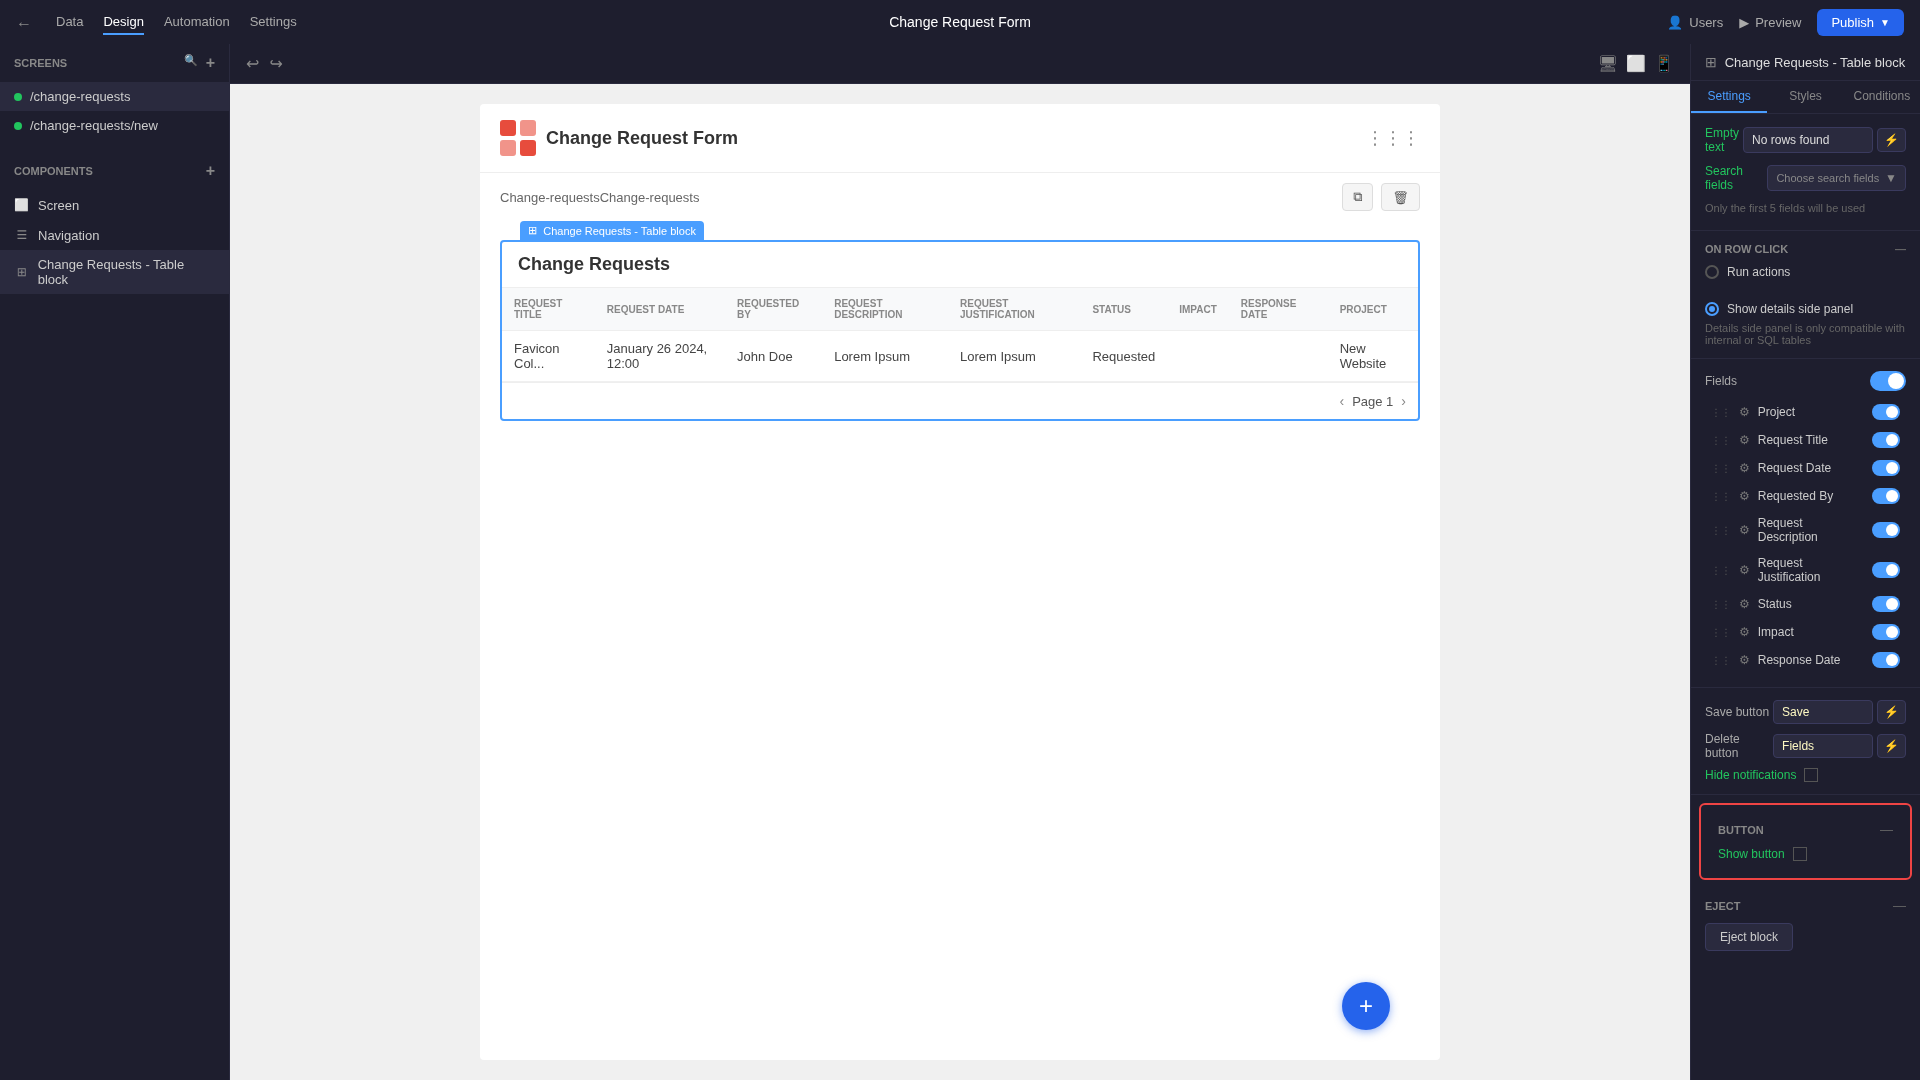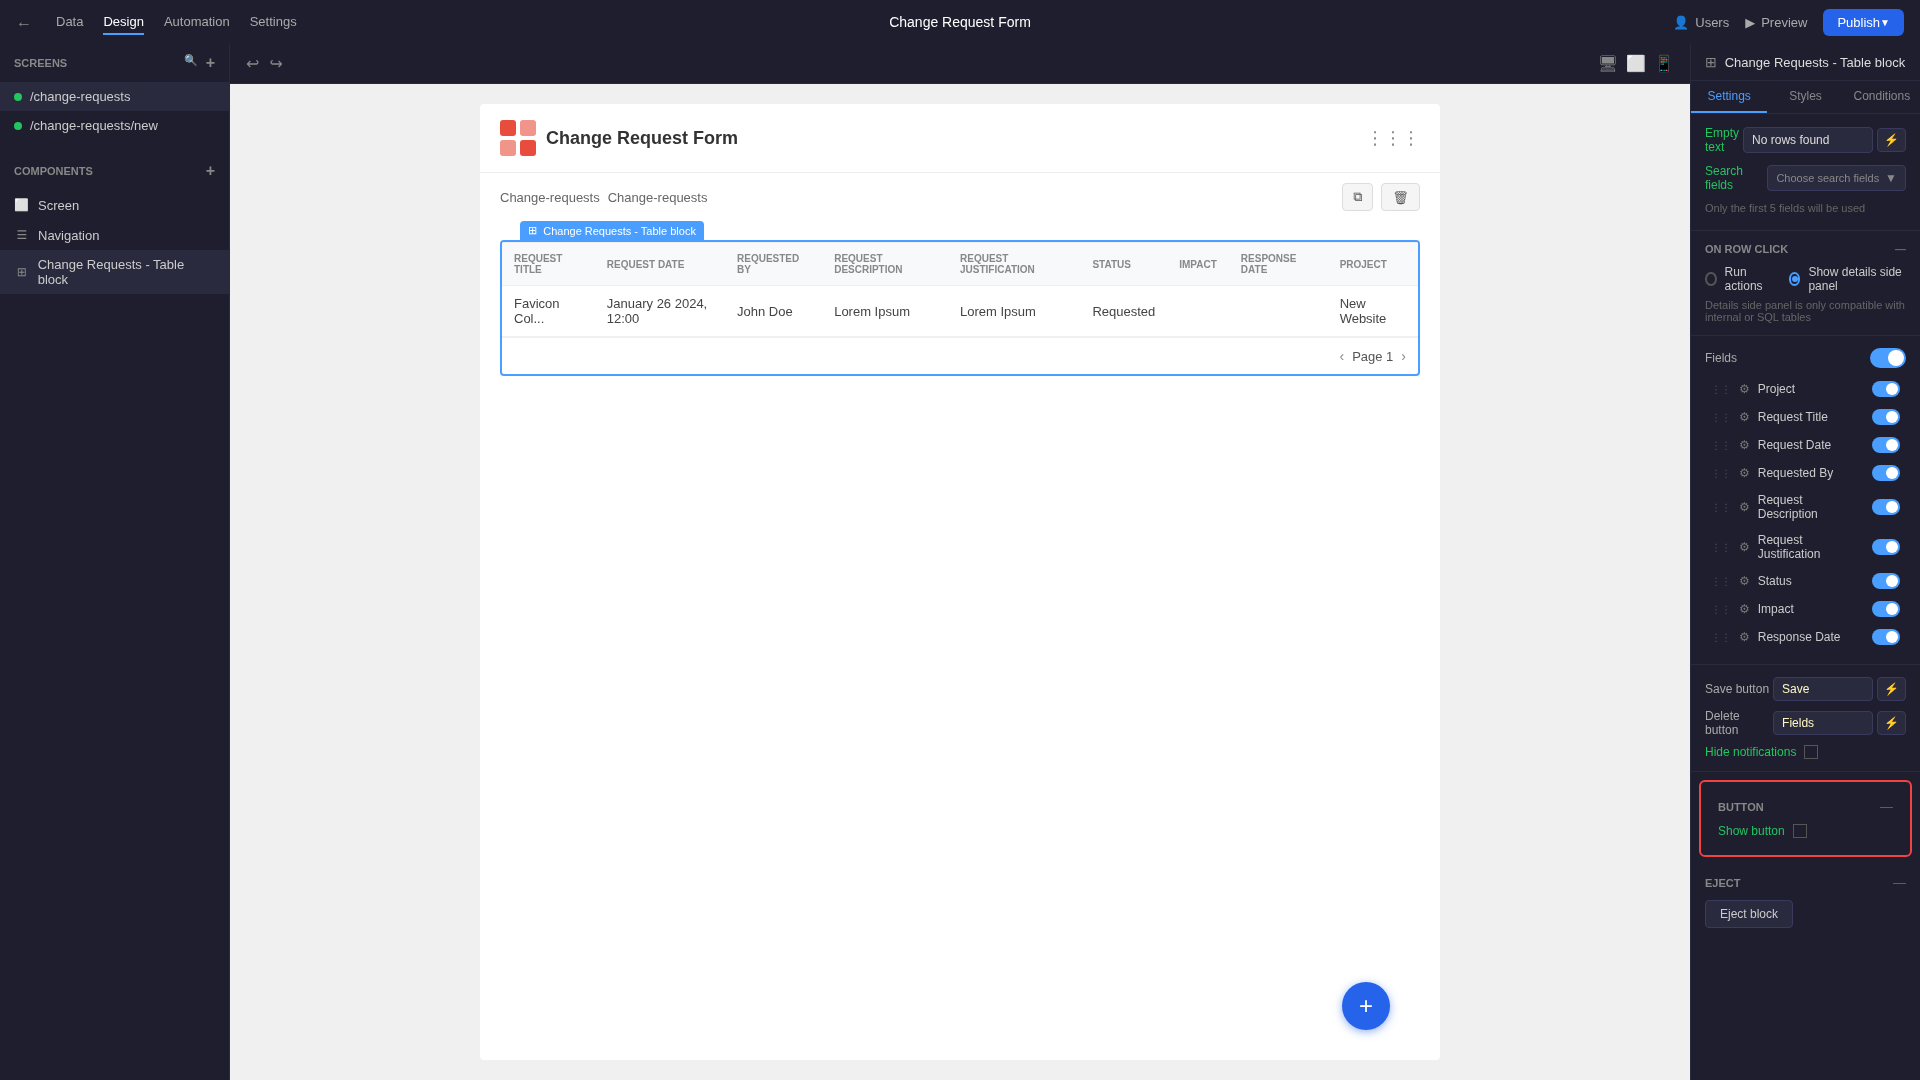--- a/index.html
+++ b/index.html
@@ -11,21 +11,21 @@
       height: 44px; padding: 0 16px; gap: 24px; position: relative;
     }
     .top-nav .back-btn { color: #888; cursor: pointer; font-size: 16px; }
     .top-nav .nav-tabs { display: flex; gap: 20px; }
     .top-nav .nav-tab { color: #aaa; cursor: pointer; font-size: 13px; padding: 4px 0; }
     .top-nav .nav-tab.active { color: #fff; border-bottom: 2px solid #4a9eff; }
     .top-nav .page-title { position: absolute; left: 50%; transform: translateX(-50%); color: #fff; font-size: 14px; font-weight: 500; }
     .top-nav .right-actions { margin-left: auto; display: flex; align-items: center; gap: 16px; }
     .top-nav .right-actions .action-item { display: flex; align-items: center; gap: 6px; color: #aaa; cursor: pointer; font-size: 13px; }
     .publish-btn {
-      display: flex; align-items: center; background: #2563eb; color: #fff;
+      display: flex; align-items: center; gap: 6px; background: #2563eb; color: #fff;
       border: none; border-radius: 6px; padding: 6px 14px; cursor: pointer; font-size: 13px;
     }
     .publish-btn .dropdown-arrow { font-size: 10px; }
 
     
     .main-layout { display: flex; height: calc(1080px - 44px); }
 
     
     .left-sidebar { width: 230px; background: #1e1e2e; border-right: 1px solid #2a2a3e; display: flex; flex-direction: column; }
     .sidebar-section-header {
@@ -55,21 +55,21 @@
     .canvas-content { flex: 1; overflow: auto; padding: 20px; display: flex; justify-content: center; }
     .page-frame { background: #fff; width: 960px; min-height: 700px; border-radius: 4px; position: relative; }
 
     
     .page-header { display: flex; align-items: center; justify-content: space-between; padding: 16px 20px; border-bottom: 1px solid #eee; }
     .page-logo { display: flex; align-items: center; gap: 10px; }
     .logo-icon { width: 36px; height: 36px; }
     .page-title-text { font-size: 18px; font-weight: 600; color: #333; }
 
     
-    .breadcrumb { display: flex; align-items: center; gap: 8px; padding: 10px 20px; }
+    .breadcrumb { display: flex; align-items: center; padding: 10px 20px; }
     .breadcrumb-item { color: #666; font-size: 13px; cursor: pointer; }
     .breadcrumb-actions { margin-left: auto; display: flex; gap: 8px; }
     .breadcrumb-action-btn { background: #f5f5f5; border: 1px solid #ddd; border-radius: 4px; padding: 5px 10px; cursor: pointer; color: #555; font-size: 13px; }
 
     
     .table-block-label {
       display: inline-flex; align-items: center; gap: 6px;
       background: #4a9eff; color: #fff; font-size: 11px; padding: 3px 8px;
       border-radius: 4px 4px 0 0; margin: 0 20px;
     }
@@ -123,21 +123,21 @@
     }
     .panel-note { color: #666; font-size: 11px; padding-bottom: 4px; }
 
     .panel-section-title {
       display: flex; align-items: center; justify-content: space-between;
       color: #888; font-size: 11px; font-weight: 600; text-transform: uppercase;
       margin-bottom: 10px;
     }
     .panel-section-title .collapse-btn { color: #666; cursor: pointer; }
 
-    .radio-group { display: flex; flex-direction: row; gap: 16px; }
+    .radio-group { display: flex; flex-direction: column; gap: 23px; }
     .radio-item { display: flex; align-items: center; gap: 8px; color: #ccc; font-size: 12px; cursor: pointer; }
     .radio-circle {
       width: 14px; height: 14px; border-radius: 50%;
       border: 2px solid #4a9eff; display: flex; align-items: center; justify-content: center;
     }
     .radio-circle.filled::after { content: ''; width: 6px; height: 6px; border-radius: 50%; background: #4a9eff; }
     .radio-circle.empty { border-color: #555; }
     .panel-note-text { color: #666; font-size: 11px; margin-top: 6px; }
 
     .fields-header { display: flex; align-items: center; justify-content: space-between; margin-bottom: 8px; }
@@ -295,20 +295,21 @@
         </div>
 
         <div style="margin: 0 20px;">
           <span class="table-block-label">
             <span>⊞</span>
             <span>Change Requests - Table block</span>
           </span>
         </div>
 
         <div class="table-block">
+          <div class="table-block-title">Change Requests</div>
           <table class="data-table">
             <thead>
               <tr>
                 <th>Request Title</th>
                 <th>Request Date</th>
                 <th>Requested By</th>
                 <th>Request Description</th>
                 <th>Request Justification</th>
                 <th>Status</th>
                 <th>Impact</th>

